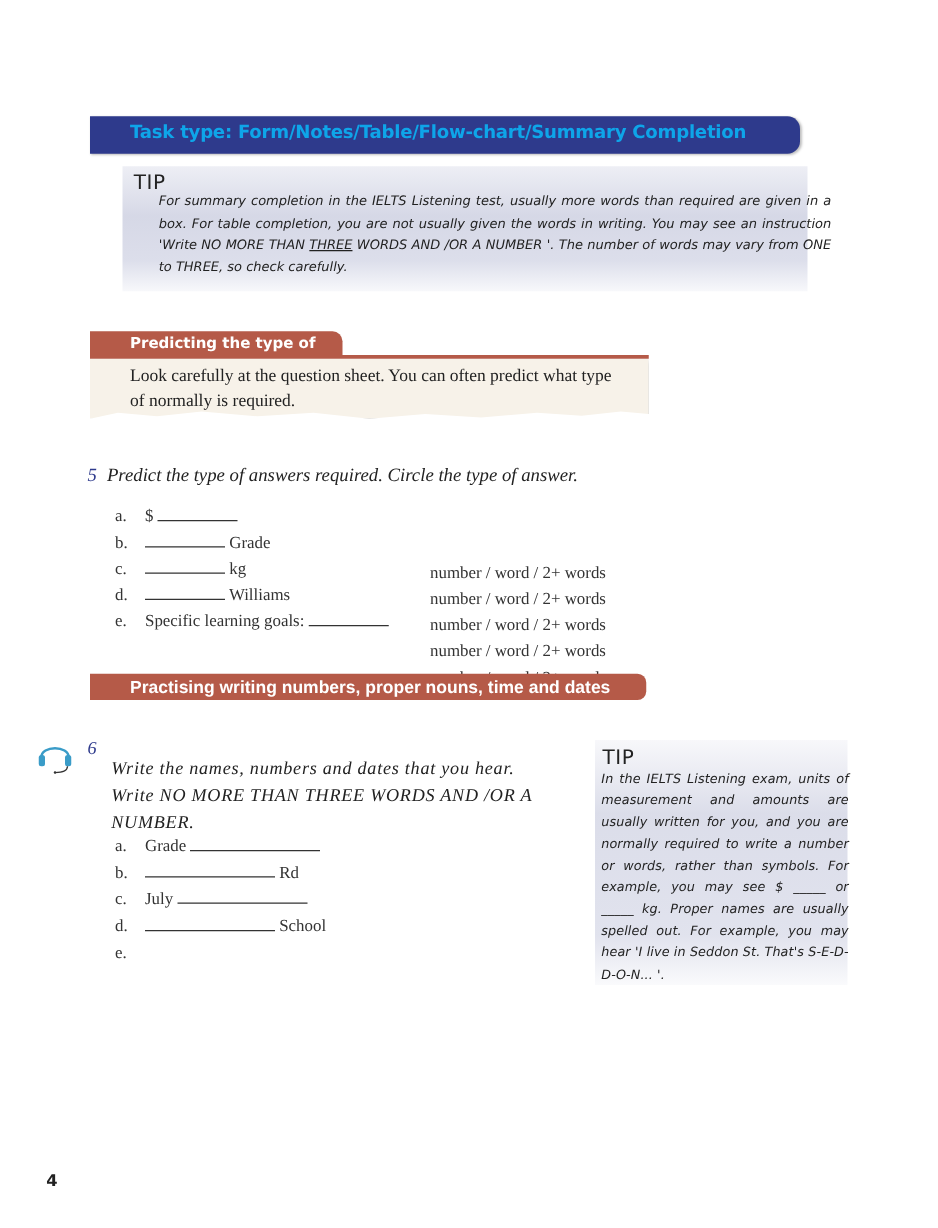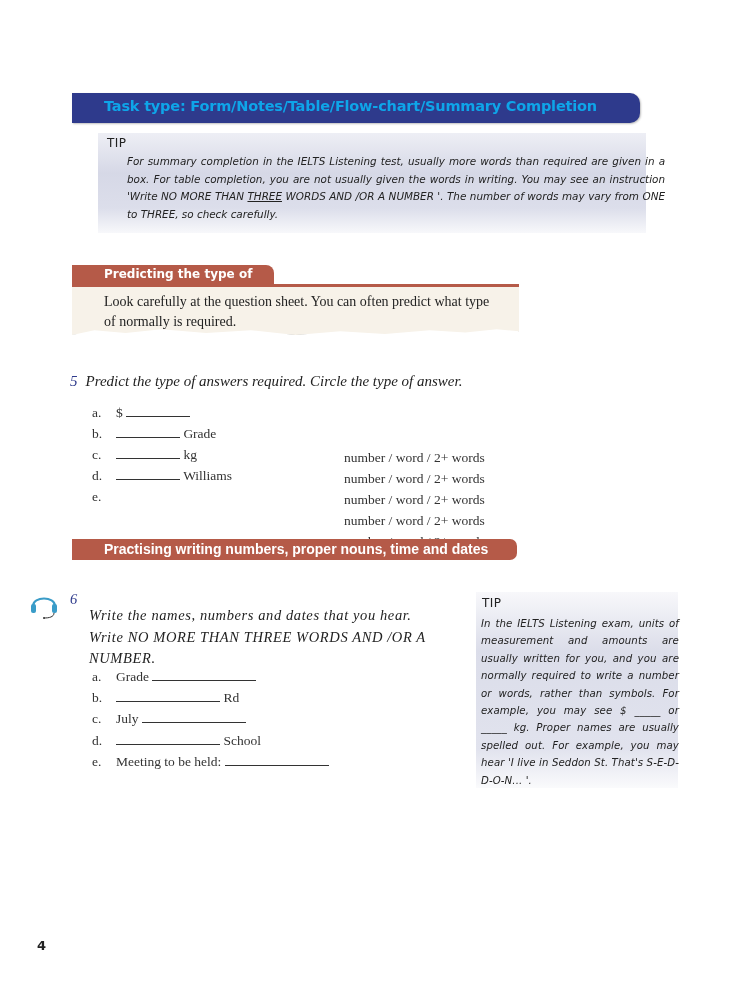--- a/index.html
+++ b/index.html
@@ -3,21 +3,21 @@
 <meta charset="utf-8">
 <style>
   html, body { margin:0; padding:0; background:#ffffff; }
   body { width:750px; height:982px; position:relative; overflow:hidden; font-family:"Liberation Serif", serif; color:#222; }
 
   .task-banner { position:absolute; left:72px; top:93px; width:568px; height:30px; background:#2e3a8c; border-radius:0 10px 10px 0; box-shadow:1px 1px 2px rgba(0,0,0,0.25); }
   .task-banner span { position:absolute; left:32px; top:5px; color:#0ea5e9; font-family:"DejaVu Sans", sans-serif; font-weight:bold; font-size:14.5px; letter-spacing:-0.2px; }
 
   .tip1 { position:absolute; left:98px; top:133px; width:548px; height:100px;
     background:linear-gradient(180deg, rgba(205,208,226,0.35) 0%, rgba(200,203,222,0.75) 40%, rgba(205,208,226,0.7) 75%, rgba(225,227,238,0.25) 100%); }
-  .tip-title { font-family:"DejaVu Sans", sans-serif; font-size:12px; color:#222; letter-spacing:0.5px; }
+  .tip-title { font-family:"DejaVu Sans", sans-serif; font-size:16px; color:#222; letter-spacing:0.5px; }
   .tip1 .tip-title { position:absolute; left:9px; top:3px; }
   .tip1 .tip-body { position:absolute; left:8px; top:20px; width:538px; font-family:"DejaVu Sans", sans-serif; font-size:10.4px; line-height:17.6px; color:#222; text-align:justify; font-style:italic;margin-left:21px; }
   .underline { text-decoration:underline; }
 
   .pred-tab { position:absolute; left:72px; top:265px; width:202px; height:20px; background:#b55a48; border-radius:0 8px 0 0; }
   .pred-tab span { position:absolute; left:32px; top:2px; color:#fff; font-family:"DejaVu Sans", sans-serif; font-weight:bold; font-size:12px; }
   .pred-line { position:absolute; left:72px; top:284px; width:447px; height:3px; background:#b55a48; }
   .pred-box { position:absolute; left:72px; top:287px; width:447px; height:48px; background:#f7f2e9;
     clip-path:polygon(0 0,100% 0,100% 92%,95% 88%,88% 95%,80% 90%,70% 98%,60% 92%,50% 100%,40% 90%,30% 96%,20% 88%,12% 96%,5% 90%,0 100%);
     box-shadow:2px 2px 4px rgba(0,0,0,0.3); }
@@ -94,20 +94,21 @@
     <span class="stem"><span class="blank b62"></span><span> kg</span></span>
     <span class="choice">number / word / 2+ words</span>
   </div>
   <div class="row">
     <span class="letter">d.</span>
     <span class="stem"><span class="blank b62"></span><span> Williams</span></span>
     <span class="choice">number / word / 2+ words</span>
   </div>
   <div class="row">
     <span class="letter">e.</span>
+    <span class="stem"><span>Specific learning goals:  </span><span class="blank b62"></span></span>
     <span class="choice">number / word / 2+ words</span>
   </div>
 </div>
 
 <div class="prac-banner">
   <span>Practising writing numbers, proper nouns, time and dates</span>
 </div>
 
 <svg class="headphones" viewBox="0 0 30 30">
   <path d="M4 16 C4 6, 26 6, 26 16" fill="none" stroke="#3a9cc8" stroke-width="2"></path>
@@ -134,21 +135,20 @@
   <div class="row">
     <span class="letter">c.</span>
     <span class="stem"><span>July </span><span class="blank b104"></span></span>
   </div>
   <div class="row">
     <span class="letter">d.</span>
     <span class="stem"><span class="blank b104"></span><span> School</span></span>
   </div>
   <div class="row">
     <span class="letter">e.</span>
-    <span class="stem"><span>Meeting to be held:  </span><span class="blank b104"></span></span>
   </div>
 </div>
 
 <div class="tip2">
   <div class="tip-title">TIP</div>
   <div class="tip-body">In the IELTS Listening exam, units of measurement and amounts are usually written for you, and you are normally required to write a number or words, rather than symbols.  For example, you may see $ _____ or _____ kg.   Proper names are usually spelled out.  For example, you may hear 'I live in Seddon St. That's S-E-D-D-O-N... '.</div>
 </div>
 
 <div class="page-num">4</div>
 

